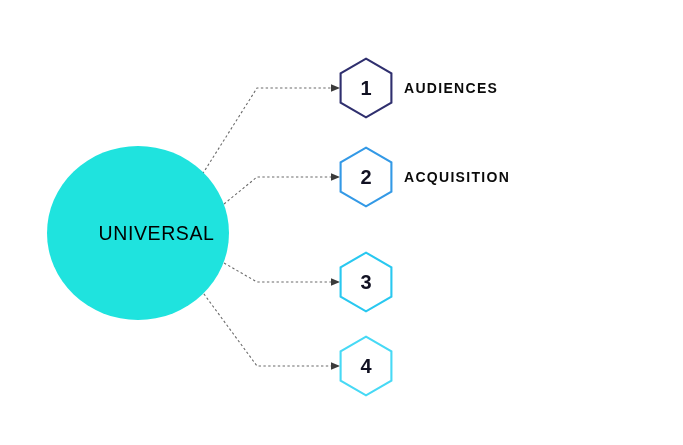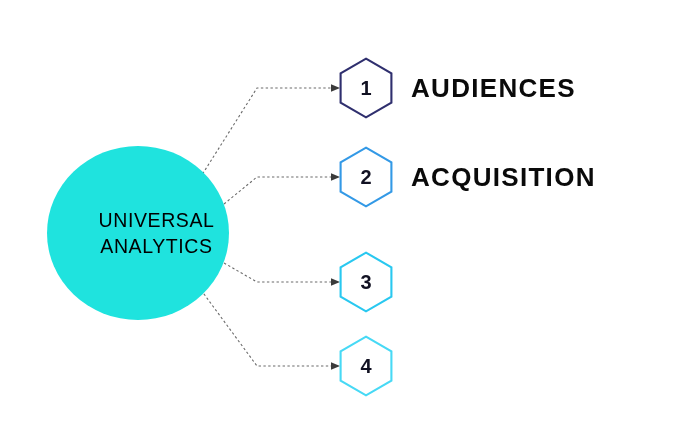--- a/index.html
+++ b/index.html
@@ -72,23 +72,23 @@
     width: 54px;
     height: 62px;
     display: flex;
     align-items: center;
     justify-content: center;
     font-weight: bold;
     font-size: 20px;
     color: #111122;
   }
   .branch-label {
-    margin-left: 18px;
+    margin-left: 11px;
     font-weight: bold;
-    font-size: 26px;
+    font-size: 14px;
     letter-spacing: 1.3px;
     color: #0a0a0a;
     white-space: nowrap;
   }
 </style>
 </head>
 <body>
 
 <div id="diagram-root">
 
@@ -102,21 +102,20 @@
     <g fill="#3b3b3b" stroke="none">
       <polygon points="331,84.2 340,88 331,91.8"></polygon>
       <polygon points="331,173.2 340,177 331,180.8"></polygon>
       <polygon points="331,278.2 340,282 331,285.8"></polygon>
       <polygon points="331,362.2 340,366 331,369.8"></polygon>
     </g>
   </svg>
 
   <div id="hub">
     <div class="hub-line">UNIVERSAL</div>
-    <div class="hub-line">ANALYTICS</div>
   </div>
 
   <div class="branch" style="left:339px; top:57px;">
     <div class="hexwrap">
       <svg width="54" height="62" viewBox="0 0 54 62">
         <polygon points="27,1.6 52.4,16.4 52.4,45.6 27,60.4 1.6,45.6 1.6,16.4" fill="#ffffff" stroke="#2f2f6e" stroke-width="2.1"></polygon>
       </svg>
       <div class="hexnum">1</div>
     </div>
     <div class="branch-label">AUDIENCES</div>

